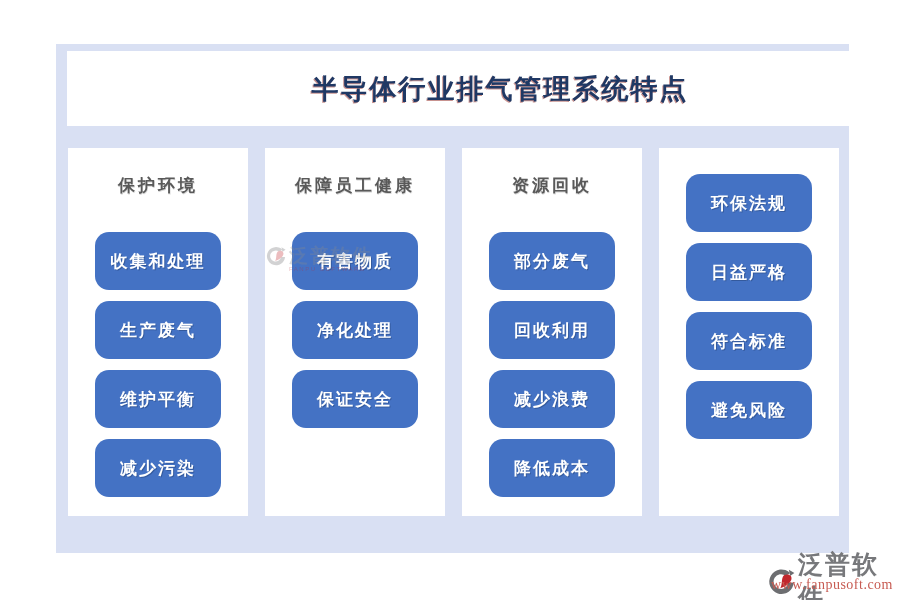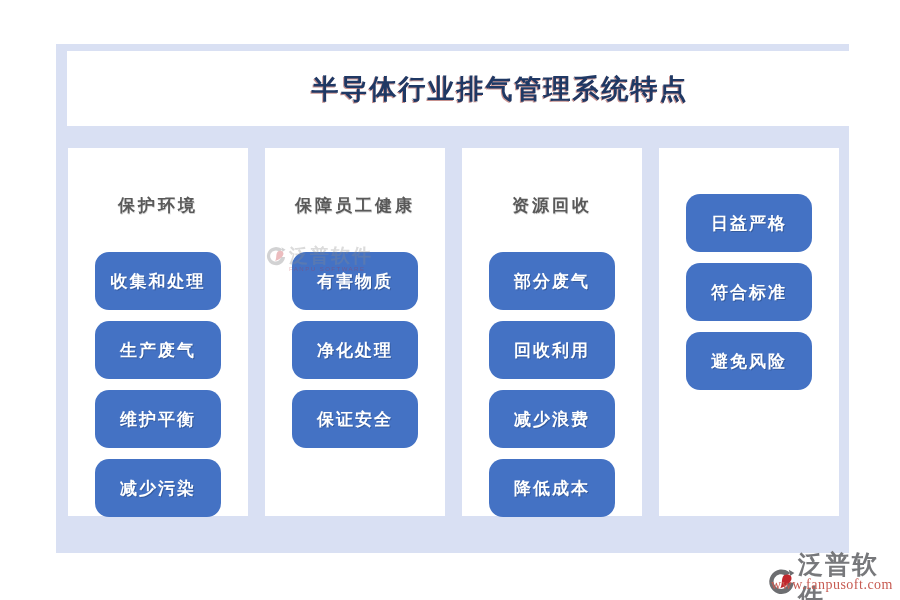--- a/index.html
+++ b/index.html
@@ -13,21 +13,21 @@
 
   .panel{position:absolute;left:56px;top:44px;width:793px;height:509px;background:var(--panel-bg);}
 
   .title-box{position:absolute;left:11px;top:7px;width:866px;height:75px;background:#fff;
     display:flex;align-items:center;justify-content:center;}
   .title-box h1{font-size:27px;font-weight:bold;color:var(--title-navy);letter-spacing:2px;
     text-shadow:-1px 1px 0 rgba(155,58,52,0.55);}
 
   .columns{position:absolute;left:12px;top:104px;width:771px;height:368px;
     display:flex;gap:17px;}
-  .column{flex:1;background:#fff;text-align:center;padding-top:46px;}
+  .column{flex:1;background:#fff;text-align:center;padding-top:26px;}
   .col-header{font-size:17px;font-weight:bold;color:var(--header-gray);letter-spacing:3px;
     margin-bottom:35px;text-shadow:0.5px 0.5px 0 rgba(89,89,89,0.25);}
   .item{width:126px;height:58px;margin:0 auto 11px auto;background:var(--item-blue);
     border-radius:14px;color:#fff;font-size:17px;font-weight:bold;letter-spacing:2px;
     display:flex;align-items:center;justify-content:center;
     text-shadow:1px 1px 0 rgba(31,56,100,0.4);}
 
   .watermark{position:absolute;left:266px;top:246px;z-index:5;opacity:0.3;
     display:flex;align-items:flex-start;gap:3px;pointer-events:none;}
   .watermark .wm-text{text-align:left;}
@@ -71,20 +71,21 @@
 
       <div class="column">
         <div class="col-header">资源回收</div>
         <div class="item">部分废气</div>
         <div class="item">回收利用</div>
         <div class="item">减少浪费</div>
         <div class="item">降低成本</div>
       </div>
 
       <div class="column">
+        <div class="item">环保法规</div>
         <div class="item">日益严格</div>
         <div class="item">符合标准</div>
         <div class="item">避免风险</div>
       </div>
 
     </div>
   </div>
 
   <div class="watermark">
     <span>

